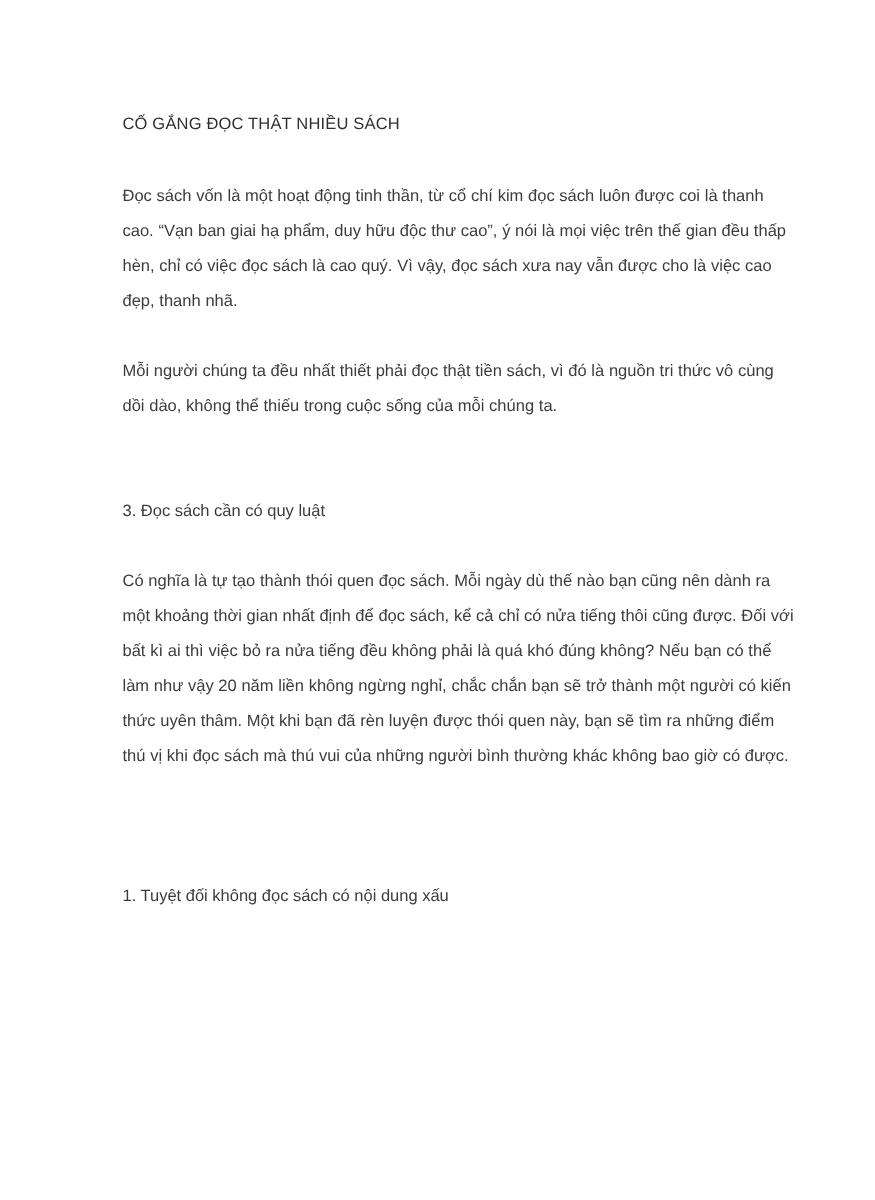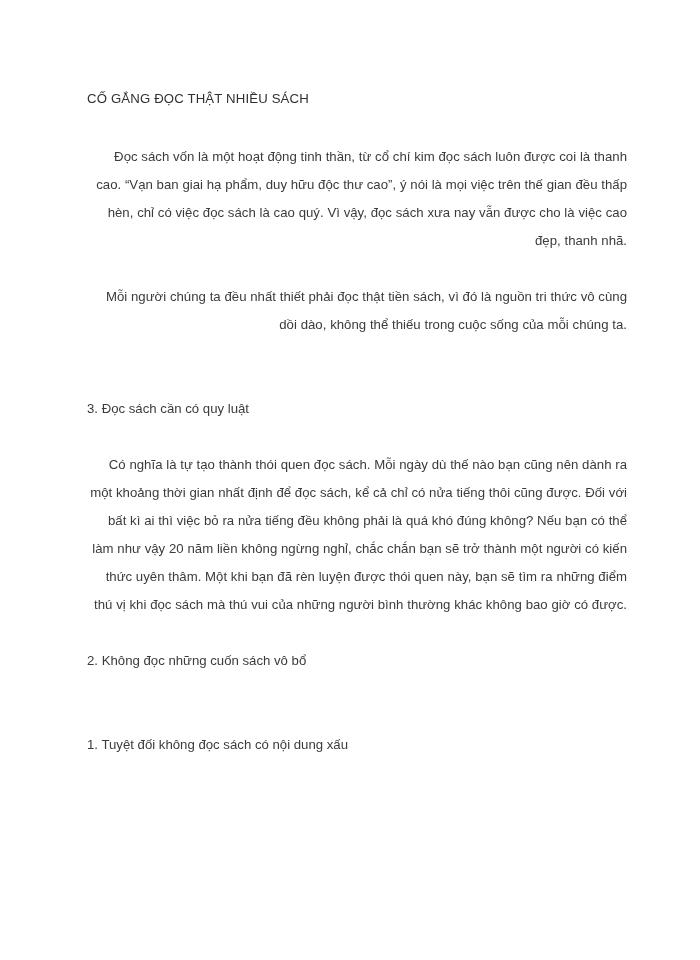--- a/index.html
+++ b/index.html
@@ -19,40 +19,40 @@
   #page {
     position: relative;
     width: 700px;
     height: 960px;
     background: #ffffff;
     box-sizing: border-box;
     padding: 0;
   }
   .doc-body {
     position: absolute;
-    left: 87px;
+    left: 98px;
     top: 0;
     width: 540px;
   }
   .doc-title {
     font-size: 13.2px;
     line-height: 28px;
     letter-spacing: 0.15px;
     font-weight: 400;
     color: #2f2f2f;
     margin: 0;
     padding-top: 85px;
     white-space: nowrap;
   }
   .para {
     font-size: 13.2px;
     line-height: 28px;
     margin: 0;
     color: #3b3b3b;
-    text-align: right;
+    text-align: left;
     letter-spacing: 0.01px;
     word-spacing: 0.1px;
   }
   .heading {
     font-size: 13.2px;
     line-height: 28px;
     margin: 0;
     color: #3b3b3b;
     font-weight: 400;
     white-space: nowrap;
@@ -83,21 +83,20 @@
     <div class="spacer-1"></div>
 
     <p class="heading">3. Đọc sách cần có quy luật</p>
 
     <div class="spacer-1"></div>
 
     <p class="para">Có nghĩa là tự tạo thành thói quen đọc sách. Mỗi ngày dù thế nào bạn cũng nên dành ra một khoảng thời gian nhất định để đọc sách, kể cả chỉ có nửa tiếng thôi cũng được. Đối với bất kì ai thì việc bỏ ra nửa tiếng đều không phải là quá khó đúng không? Nếu bạn có thể làm như vậy 20 năm liền không ngừng nghỉ, chắc chắn bạn sẽ trở thành một người có kiến thức uyên thâm. Một khi bạn đã rèn luyện được thói quen này, bạn sẽ tìm ra những điểm thú vị khi đọc sách mà thú vui của những người bình thường khác không bao giờ có được.</p>
 
     <div class="spacer-1"></div>
 
-    <p class="heading">2. Không đọc những cuốn sách vô bổ</p>
 
     <div class="spacer-1"></div>
 
 
     <div class="spacer-1"></div>
 
     <p class="heading">1. Tuyệt đối không đọc sách có nội dung xấu</p>
 
   </div>
 </div>

